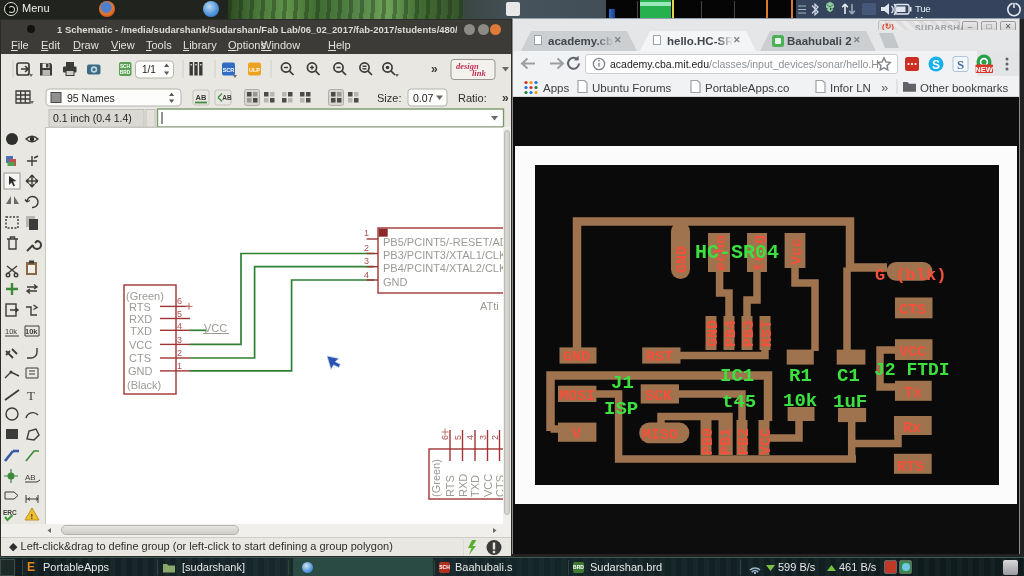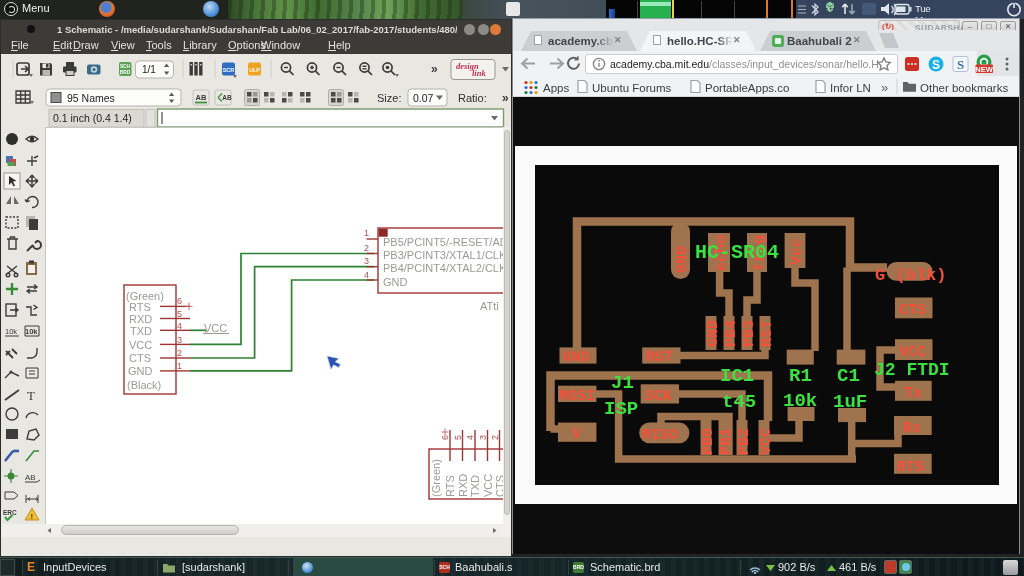--- a/index.html
+++ b/index.html
@@ -121,21 +121,21 @@
 <div id="eagle">
   <div id="e-title">
       <span class="dot"></span>
       <span class="t">1 Schematic - /media/sudarshank/Sudarshan/Fab Lab/06_02_2017/fab-2017/students/480/file</span>
     <span class="btn b1"></span>
       <span class="btn b2"></span>
       <span class="btn b3"></span>
     </div>
   <div id="e-menu">
     <span style="left:10px"><u>F</u>ile</span>
-      <span style="left:52px"><u>E</u>dit</span>
+      <span style="left:40px"><u>E</u>dit</span>
       <span style="left:72px"><u>D</u>raw</span>
       <span style="left:110px"><u>V</u>iew</span>
       <span style="left:145px"><u>T</u>ools</span>
       <span style="left:182px"><u>L</u>ibrary</span>
       <span style="left:227px"><u>O</u>ptions</span>
       <span style="left:260px"><u>W</u>indow</span>
       <span style="left:327px"><u>H</u>elp</span>
   </div>
   <svg id="e-tbsvg" style="position:absolute;left:0;top:34px" width="510" height="73" viewBox="0 0 510 73">
     <line x1="12" y1="6" x2="12" y2="24" stroke="#d0cec8" stroke-width="1"></line>
@@ -466,20 +466,30 @@
   <div id="e-vsb">
       <div class="h"></div>
     </div>
   <div id="e-hsb">
       <div class="h"></div>
     <svg style="position:absolute;left:0;top:0" width="510" height="13">
         <path d="M50,4 l-3.5,2.5 l3.5,2.5 z" fill="#6a6a66"></path>
         <path d="M492,4 l3.5,2.5 l-3.5,2.5 z" fill="#6a6a66"></path>
       </svg>
     </div>
+  <div id="e-status">
+      <span style="position:absolute;left:8px;top:2px">◆ Left-click&amp;drag to define group (or left-click to start defining a group polygon)</span>
+    <svg style="position:absolute;left:462px;top:1px" width="46" height="17" viewBox="0 0 46 17">
+      <line x1="0" y1="0" x2="0" y2="17" stroke="#d0cec9"></line>
+      <path d="M9,1 l-4,8 h3.5 l-2.5,7 l7,-9 h-3.5 l4,-6 z" fill="#58b030"></path>
+      <circle cx="31" cy="8.5" r="7.5" fill="#3a3a38"></circle>
+      <rect x="29.8" y="3.5" width="2.4" height="7" fill="#e8e6e2"></rect>
+      <rect x="29.8" y="11.8" width="2.4" height="2.4" fill="#e8e6e2"></rect>
+    </svg>
+    </div>
 </div>
 
 <div id="chrome">
   <div id="c-frame">
     <div class="ribbon">
         <span class="sync">(↻)</span>
         <span class="sud">SUDARSHAN</span>
       </div>
     <div class="wbtn" style="left:449px">–</div>
     <div class="wbtn" style="left:468px">□</div>
@@ -667,38 +677,38 @@
 <div id="taskbar">
   <div class="abs" style="left:0;top:1px;width:15px;height:17px;background:#1d2a28;border:1px solid #3a4a46"></div>
   <div class="abs" style="left:293px;top:0;width:140px;height:19px;background:#2a4a44"></div>
   <div class="abs" style="left:22px;top:2px;width:1px;height:15px;background:#34423e"></div>
   <div class="abs" style="left:157px;top:2px;width:1px;height:15px;background:#34423e"></div>
   <div class="abs" style="left:288px;top:2px;width:1px;height:15px;background:#34423e"></div>
   <div class="abs" style="left:434px;top:2px;width:1px;height:15px;background:#34423e"></div>
   <div class="abs" style="left:568px;top:2px;width:1px;height:15px;background:#34423e"></div>
   <div class="abs" style="left:740px;top:2px;width:1px;height:15px;background:#34423e"></div>
   <span class="tb-item" style="left:27px;color:#e88820;font-weight:bold;font-size:12px">E</span>
-  <span class="tb-item" style="left:43px">InputDevices</span>
+  <span class="tb-item" style="left:43px">PortableApps</span>
   <svg class="abs" style="left:163px;top:4px" width="12" height="11">
       <path d="M0,2 h4 l1.5,1.5 h6.5 v7 h-12 z" fill="#8aa86a"></path>
     </svg>
   <span class="tb-item" style="left:182px">[sudarshank]</span>
   <div class="abs" style="left:302px;top:4px;width:11px;height:11px;border-radius:50%;background:radial-gradient(circle at 40% 35%,#cfe4f4,#4a90d9 65%,#2f6db2)"></div>
   <div class="abs" style="left:439px;top:4px;width:11px;height:11px;background:#b03020;border-radius:2px;color:#fff;font-size:5px;text-align:center;line-height:11px;font-weight:bold">SCH</div>
   <span class="tb-item" style="left:455px">Baahubali.s</span>
   <div class="abs" style="left:573px;top:4px;width:11px;height:11px;background:#3f7a34;border-radius:2px;color:#fff;font-size:5px;text-align:center;line-height:11px;font-weight:bold">BRD</div>
-  <span class="tb-item" style="left:590px">Schematic.brd</span>
+  <span class="tb-item" style="left:590px">Sudarshan.brd</span>
   <svg class="abs" style="left:748px;top:3px" width="14" height="13">
       <path d="M2,9 a7,7 0 0 1 10,0 m-8.2,2.2 a4,4 0 0 1 6.4,0" fill="none" stroke="#9ab8d0" stroke-width="1.5"></path>
       <circle cx="7" cy="12" r="1.2" fill="#9ab8d0"></circle>
     </svg>
   <svg class="abs" style="left:765px;top:5px" width="11" height="10">
       <path d="M1,2 l4.5,6 l4.5,-6 z" fill="#7ac043"></path>
     </svg>
-  <span class="tb-item" style="left:778px">902 B/s</span>
+  <span class="tb-item" style="left:778px">599 B/s</span>
   <svg class="abs" style="left:826px;top:5px" width="11" height="10">
       <path d="M1,8 l4.5,-6 l4.5,6 z" fill="#7ac043"></path>
     </svg>
   <span class="tb-item" style="left:839px">461 B/s</span>
   <div class="abs" style="left:884px;top:2px;width:13px;height:14px;background:#c03a2a;border:1px solid #666;border-radius:2px"></div>
   <div class="abs" style="left:899px;top:2px;width:13px;height:14px;background:#3a8a4a;border:1px solid #666;border-radius:2px">
       <div style="position:absolute;left:2px;top:2px;width:8px;height:8px;border-radius:50%;background:#70c8e8"></div>
     </div>
   <div class="abs" style="left:1003px;top:2px;width:15px;height:15px;background:linear-gradient(#d8d8d8,#9a9aa2);border-radius:2px"></div>
 </div>

